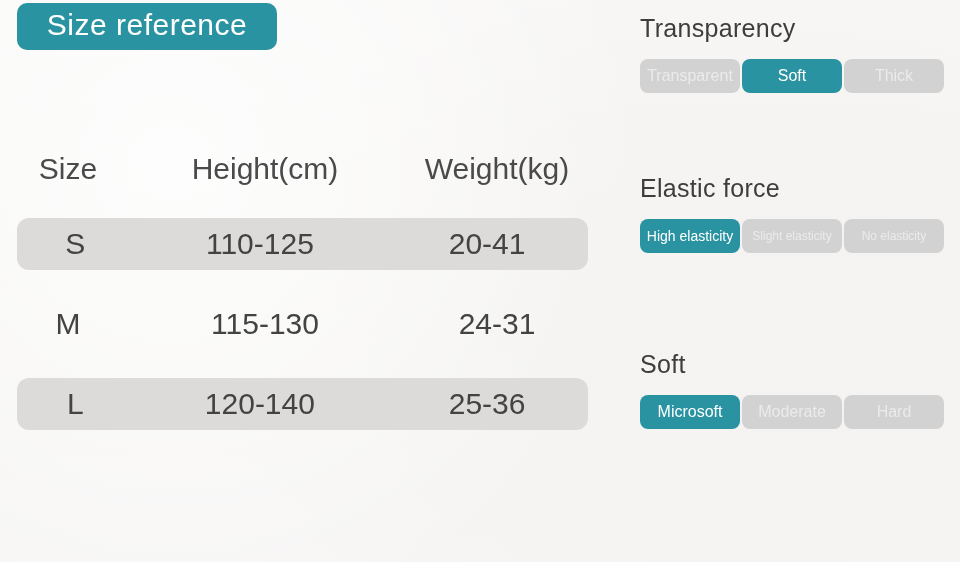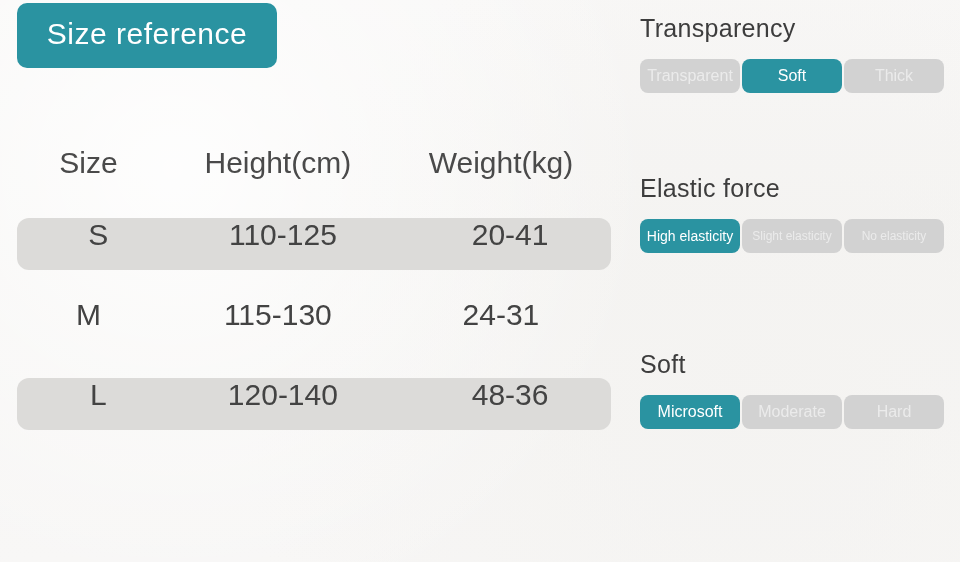--- a/index.html
+++ b/index.html
@@ -30,21 +30,21 @@
     position: absolute;
     inset: 0;
   }
 
   
   .size-badge {
     position: absolute;
     left: 17px;
     top: 3px;
     width: 260px;
-    height: 65px;
+    height: 47px;
     border-radius: 10px;
     background: #2a93a1;
     color: #ffffff;
     font-size: 30px;
     letter-spacing: 0.5px;
     display: flex;
     align-items: center;
     justify-content: center;
     box-sizing: border-box;
     padding-bottom: 3px;
@@ -54,23 +54,22 @@
     position: absolute;
     left: 0;
     top: 146px;
     width: 600px;
   }
 
   .trow {
     position: relative;
     height: 52px;
     display: flex;
-    align-items: flex-start;
+    align-items: center;
     margin-bottom: 28px;
-    padding-left: 23px;
   }
   .trow:last-child { margin-bottom: 0; }
 
   .trow.striped {
     background: #dcdbd9;
     border-radius: 12px;
     margin-left: 17px;
     margin-right: 12px;
     width: 571px;
   }
@@ -170,21 +169,21 @@
 
     <div class="trow plain">
       <div class="cell c-size">M</div>
       <div class="cell c-height">115-130</div>
       <div class="cell c-weight">24-31</div>
     </div>
 
     <div class="trow striped">
       <div class="cell c-size">L</div>
       <div class="cell c-height">120-140</div>
-      <div class="cell c-weight">48-36</div>
+      <div class="cell c-weight">25-36</div>
     </div>
 
   </div>
 
   <div class="option-group group-transparency">
     <div class="group-title">Transparency</div>
     <div class="chip-row">
       <div class="chip">Transparent</div>
       <div class="chip active">Soft</div>
       <div class="chip">Thick</div>

